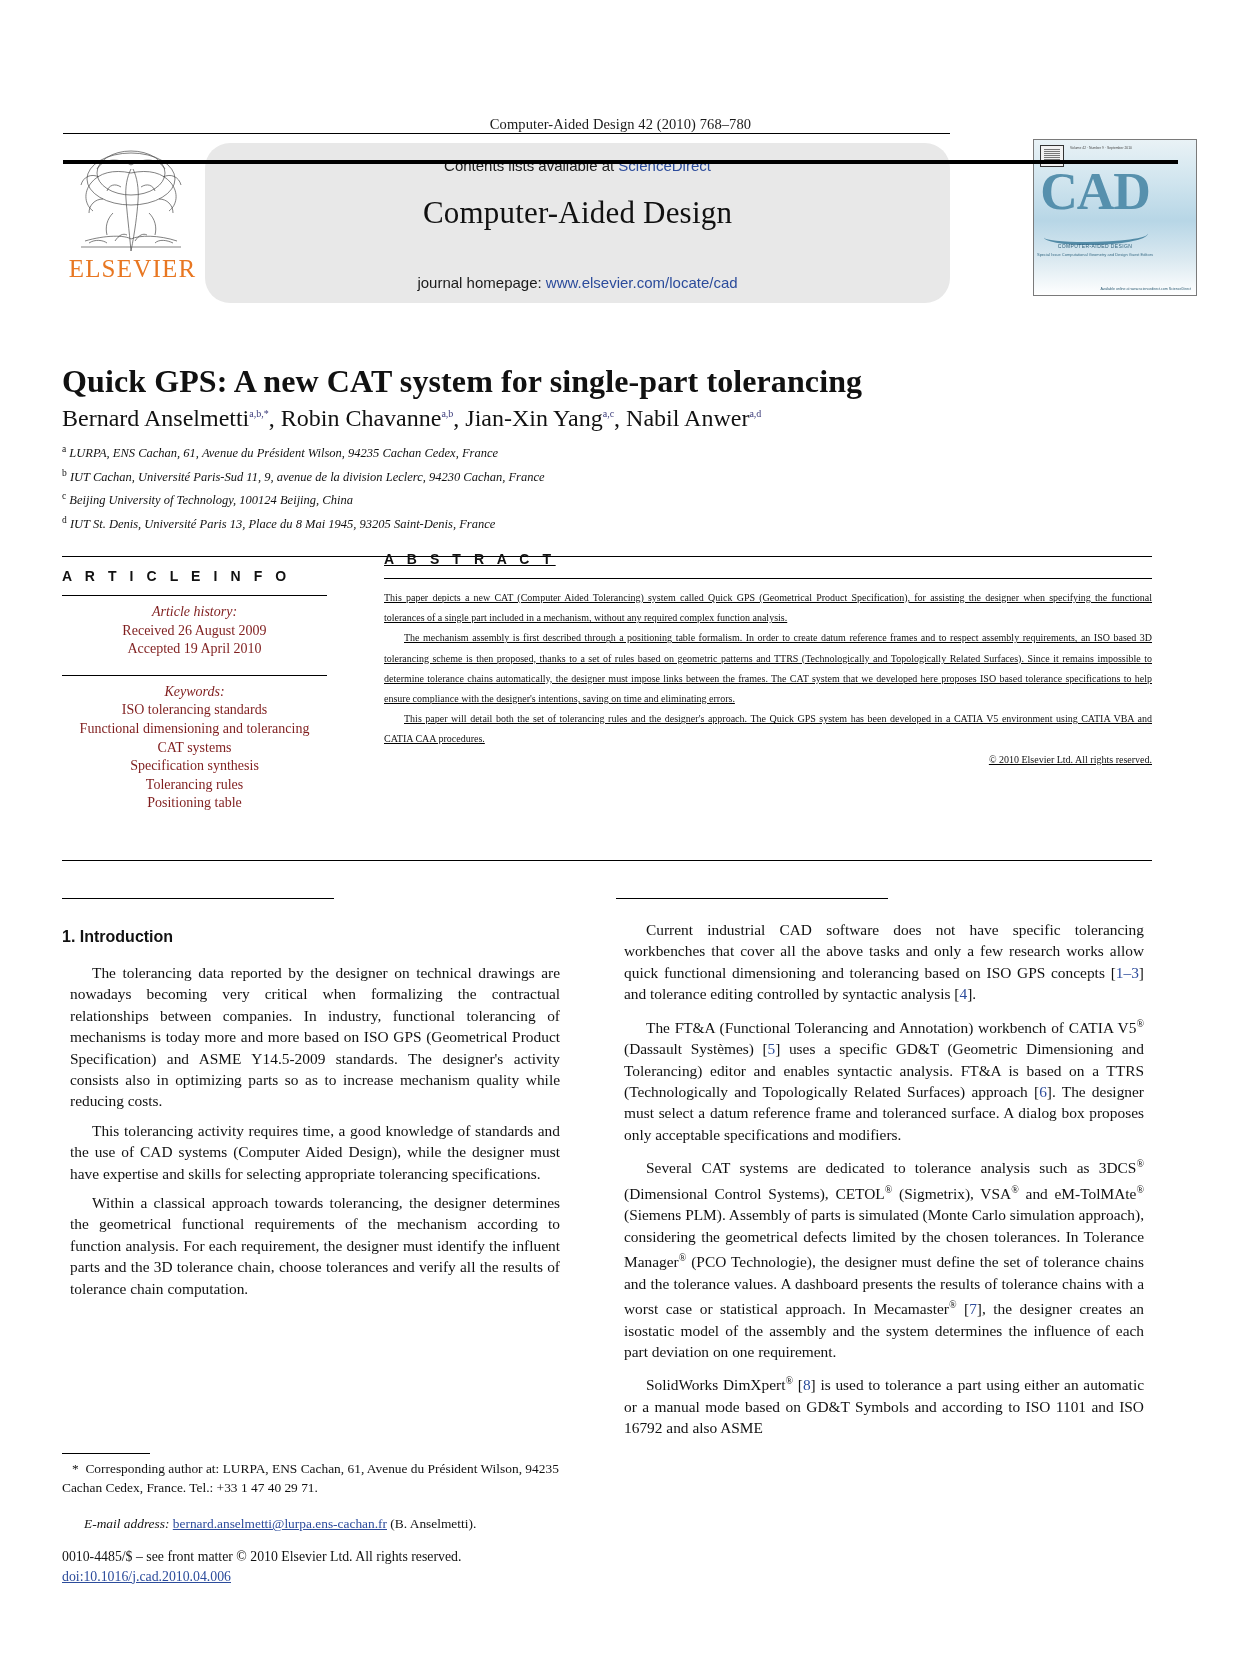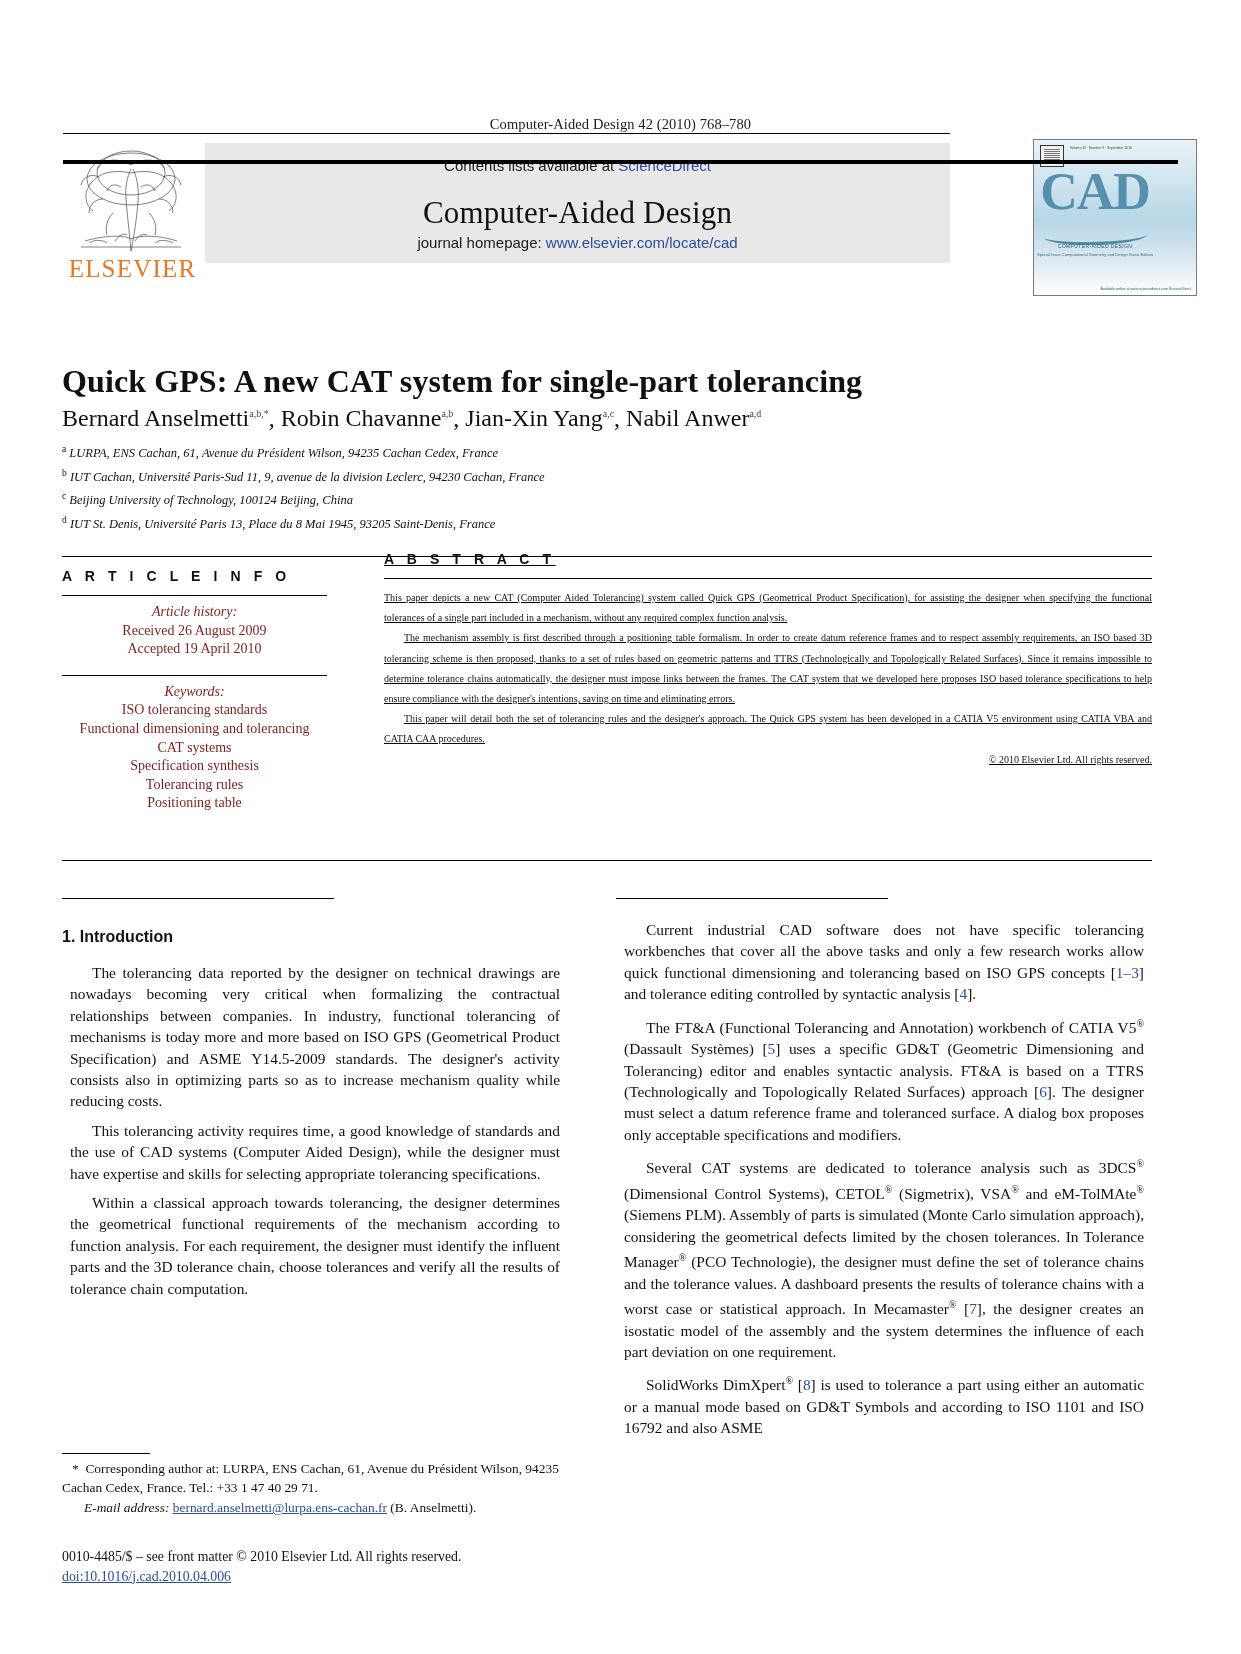--- a/index.html
+++ b/index.html
@@ -69,22 +69,23 @@
     font-size: 25px;
     letter-spacing: 1.2px;
     color: #E87722;
     font-weight: 400;
   }
   .journal-band {
     position: absolute;
     top: 10px;
     left: 142px;
     width: 745px;
-    height: 120px;
+    height: 160px;
     background: #e8e8e8;
+    border-radius: 25px;
   }
   .contents-line {
     position: absolute;
     top: 14px; left: 0;
     width: 745px;
     text-align: center;
     font-size: 15px;
     font-family: "Liberation Sans", sans-serif;
     color: #1a1a1a;
   }
@@ -342,21 +343,21 @@
   .footnote {
     position: absolute;
     top: 1460px;
     left: 62px;
     width: 506px;
     font-size: 13.4px;
     line-height: 18.6px;
     color: #111;
   }
   .footnote p { margin: 0; }
-  .footnote .email-line { text-indent: 22px; margin-top: 2px; }
+  .footnote .email-line { text-indent: 22px; margin-top: 18px; }
   .footnote .it { font-style: italic; }
   .link { color: #2b4b9b; }
   .frontmatter {
     position: absolute;
     top: 1547px;
     left: 62px;
     width: 560px;
     font-size: 13.8px;
     line-height: 19.6px;
     color: #111;

